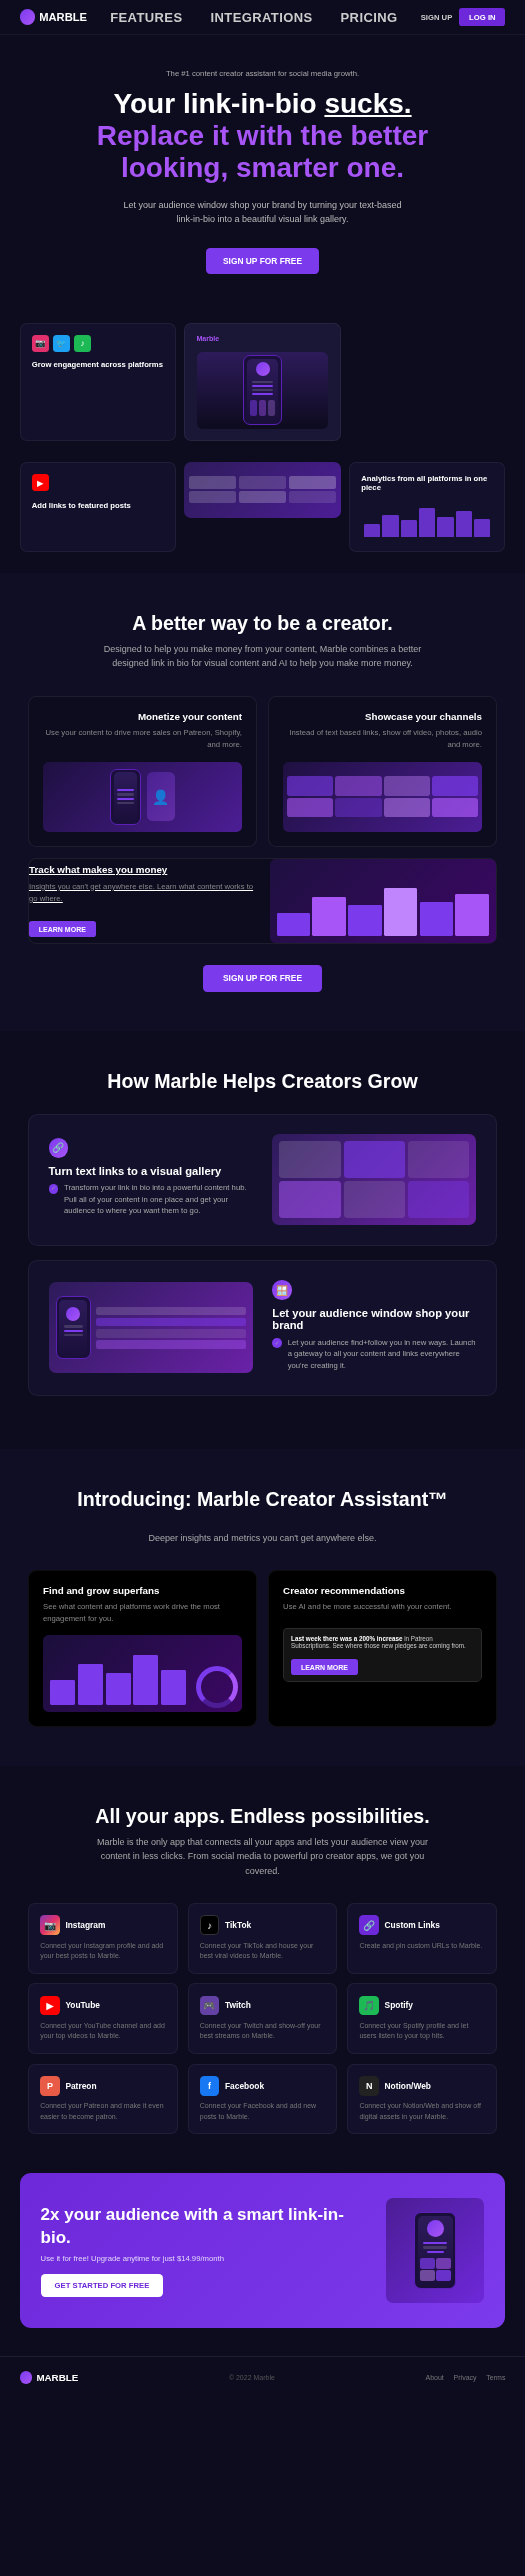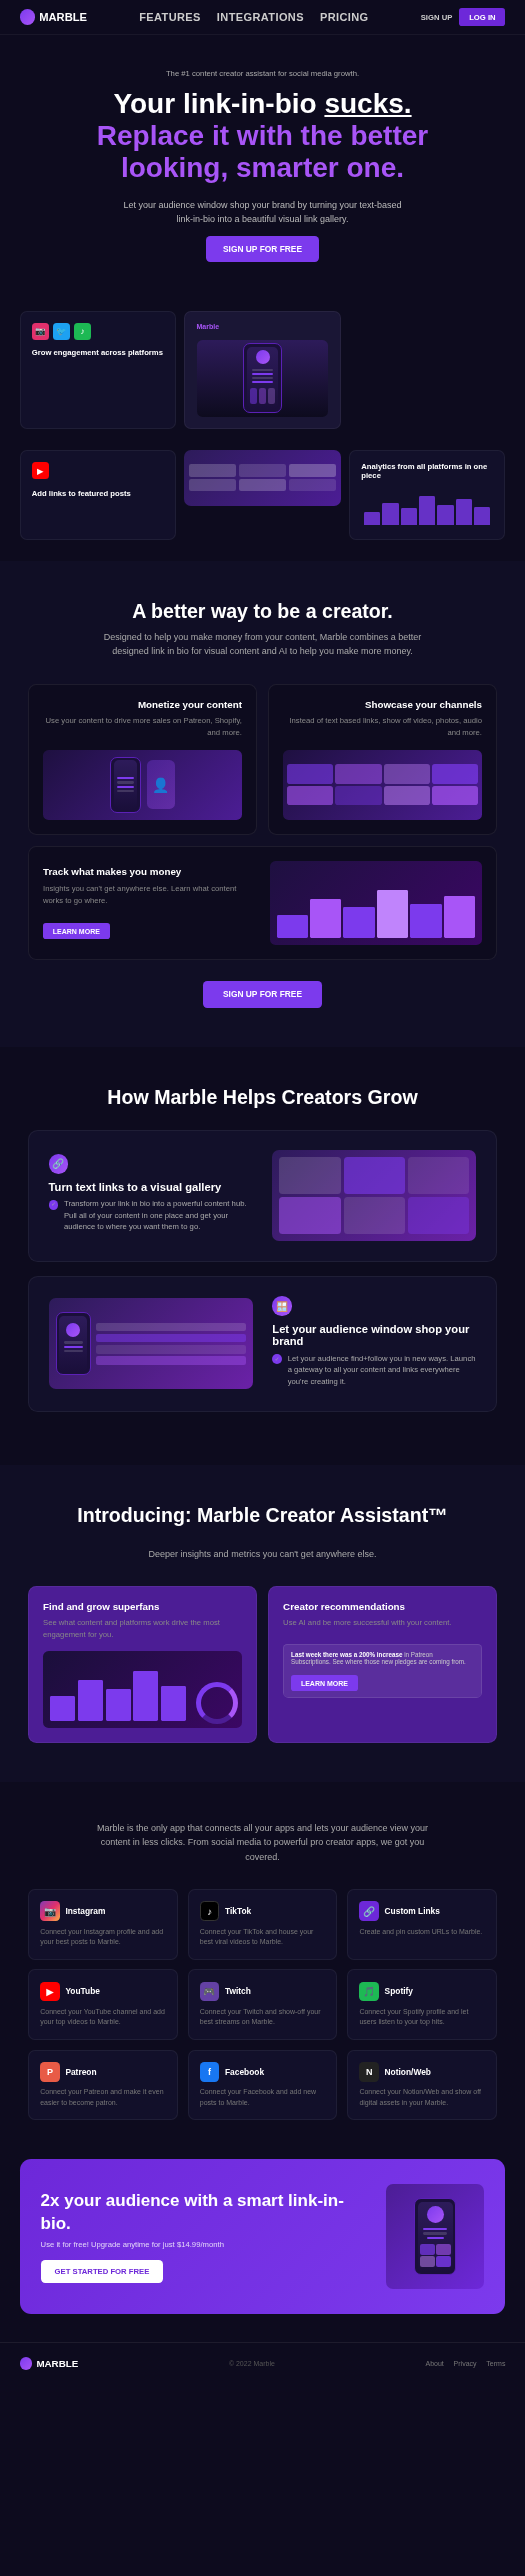--- a/index.html
+++ b/index.html
@@ -28,22 +28,22 @@
       font-size: 11.2px;
       color: #fff;
     }
     .nav-logo-icon {
       width: 15.4px; height: 15.4px;
       background: linear-gradient(135deg, #7c3aed, #a855f7);
       border-radius: 50%;
     }
     .nav-links {
       display: flex;
-      gap: 16px;
-      font-size: 11px;
+      gap: 28px;
+      font-size: 13px;
       font-weight: 600;
       color: #ccc;
       letter-spacing: 0.4px;
     }
     .nav-actions {
       display: flex;
       gap: 7px;
       align-items: center;
     }
     .btn-signin {
@@ -86,21 +86,21 @@
       text-decoration: underline;
       color: #fff;
     }
     .hero-title .highlight {
       color: #a855f7;
     }
     .hero-sub {
       font-size: 9px;
       color: #bbb;
       max-width: 280px;
-      margin: 0 auto 10px;
+      margin: 0 auto 22px;
       line-height: 1.6;
     }
     .btn-cta-hero {
       background: #7c3aed;
       color: #fff;
       border: none;
       border-radius: 4.2px;
       padding: 7.7px 17px;
       font-size: 8.4px;
       font-weight: 700;
@@ -222,27 +222,27 @@
       height: 70px;
       background: linear-gradient(135deg, #1e1040, #4c1d95);
       border-radius: 5.6px;
       display: flex;
       align-items: center;
       justify-content: center;
     }
     .feat-box-full {
       background: #0d0b1e;
       border-radius: 8.4px;
-      padding: 14px;
       text-align: left;
       border: 0.7px solid rgba(255,255,255,0.07);
       display: flex;
       gap: 14px;
       align-items: center;
       margin-bottom: 21px;
+      text-decoration: underline;
     }
     .feat-box-full .feat-text { flex: 1; }
     .feat-box-full .feat-img {
       flex: 1;
       height: 84px;
       background: linear-gradient(135deg, #1e1040, #3b0764);
       border-radius: 5.6px;
       display: flex;
       align-items: center;
       justify-content: center;
@@ -331,21 +331,21 @@
       background: #100e25;
       padding: 39px 28px;
       text-align: center;
     }
     .assistant-grid {
       display: grid;
       grid-template-columns: 1fr 1fr;
       gap: 11.2px;
     }
     .assist-card {
-      background: #4c1d95;
+      background: #000000;
       border-radius: 8.4px;
       padding: 14px;
       text-align: left;
       border: 0.7px solid rgba(255,255,255,0.06);
     }
     .assist-title { font-size: 9.8px; font-weight: 700; margin-bottom: 4.2px; }
     .assist-text { font-size: 7.7px; color: #888; line-height: 1.6; margin-bottom: 9.8px; }
     .assist-img {
       width: 100%;
       height: 77px;
@@ -776,20 +776,21 @@
           <span> in Patreon Subscriptions. See where those new pledges are coming from.</span>
           <br><br>
           <button class="btn-learn" style="margin-top:2.8px;">LEARN MORE</button>
         </div>
       </div>
     </div>
   </div>
 </section>
 
 <section class="section-apps">
+  <h2 class="section-title">All your apps. Endless possibilities.</h2>
   <p class="section-sub">Marble is the only app that connects all your apps and lets your audience view your content in less clicks. From social media to powerful pro creator apps, we got you covered.</p>
 
   <div class="apps-grid">
 
     <div class="app-card">
       <div class="app-icon-row">
         <div class="app-icon ai-ig">📷</div>
         <span class="app-name">Instagram</span>
       </div>
       <div class="app-desc">Connect your Instagram profile and add your best posts to Marble.</div>

